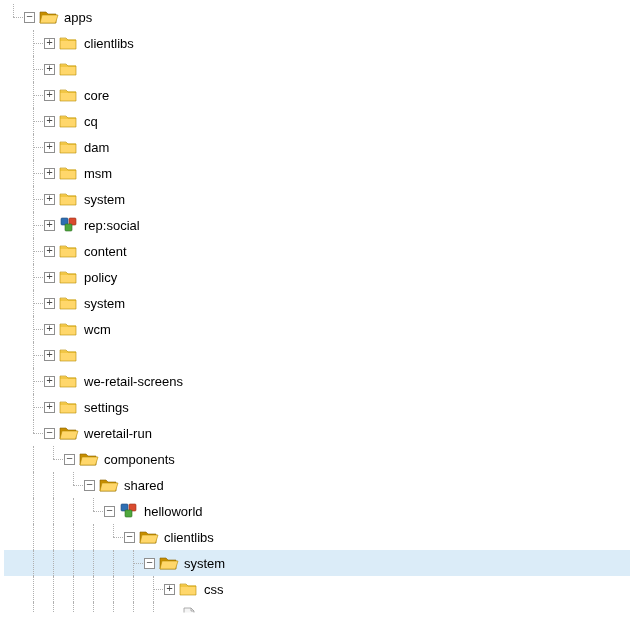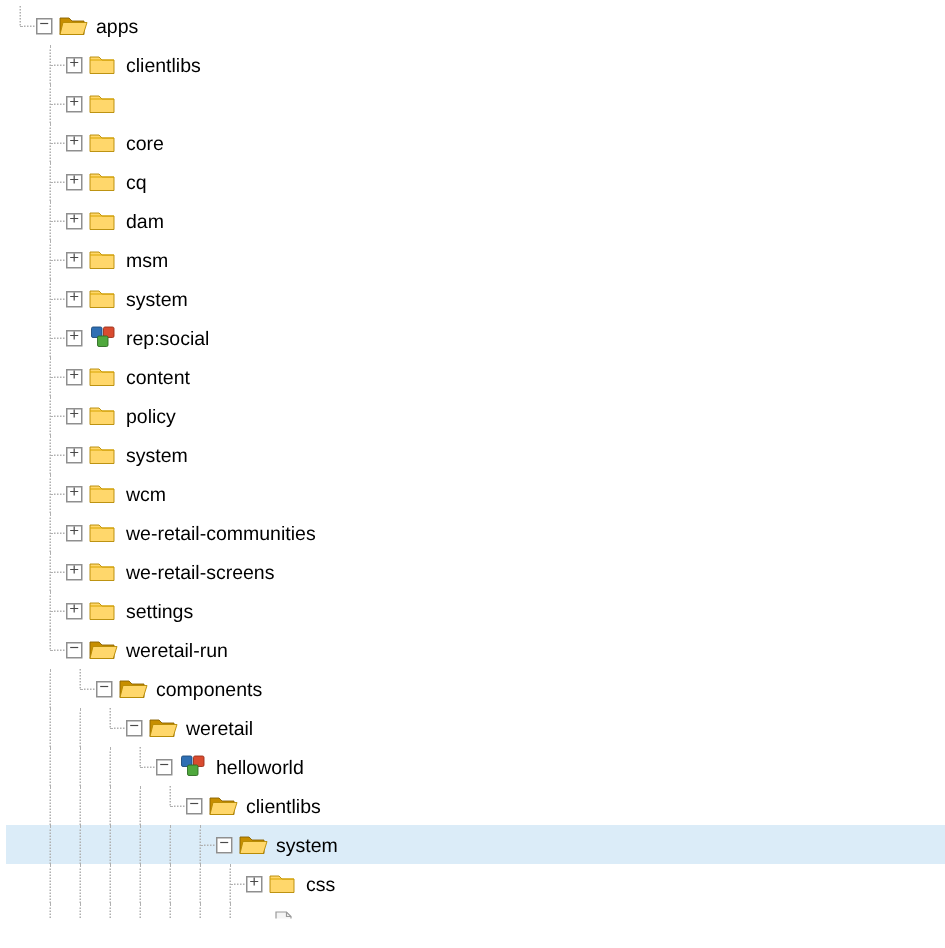--- a/index.html
+++ b/index.html
@@ -274,21 +274,20 @@
     <div class="row">
       <span class="indent"></span>
       <span class="indent tee"></span>
       <span class="toggle">+</span>
       <span class="icon">
         <svg width="20" height="16" viewBox="0 0 20 16">
           <path d="M1 3 L1 14 L17 14 L17 5 L9 5 L7 3 Z" fill="#ffd76b" stroke="#b58900" stroke-width="0.6"></path>
           <path d="M1 5 L17 5" stroke="#d9a600" stroke-width="0.7"></path>
         </svg>
       </span>
-      <span class="label">we-retail-communities</span>
     </div>
     <div class="row">
       <span class="indent"></span>
       <span class="indent tee"></span>
       <span class="toggle">+</span>
       <span class="icon">
         <svg width="20" height="16" viewBox="0 0 20 16">
           <path d="M1 3 L1 14 L17 14 L17 5 L9 5 L7 3 Z" fill="#ffd76b" stroke="#b58900" stroke-width="0.6"></path>
           <path d="M1 5 L17 5" stroke="#d9a600" stroke-width="0.7"></path>
         </svg>
@@ -337,21 +336,21 @@
       <span class="indent line"></span>
       <span class="indent line"></span>
       <span class="indent last"></span>
       <span class="toggle">−</span>
       <span class="icon">
         <svg width="20" height="16" viewBox="0 0 20 16">
           <path d="M1 3 L1 14 L17 14 L17 5 L9 5 L7 3 Z" fill="#c78e00" stroke="#8a6200" stroke-width="0.6"></path>
           <path d="M3 6 L19 6 L16.5 14 L1 14 Z" fill="#ffd76b" stroke="#b58900" stroke-width="0.6"></path>
         </svg>
       </span>
-      <span class="label">weretail</span>
+      <span class="label">shared</span>
     </div>
     <div class="row">
       <span class="indent"></span>
       <span class="indent line"></span>
       <span class="indent line"></span>
       <span class="indent line"></span>
       <span class="indent last"></span>
       <span class="toggle">−</span>
       <span class="icon">
         <svg width="20" height="18" viewBox="0 0 20 18">

